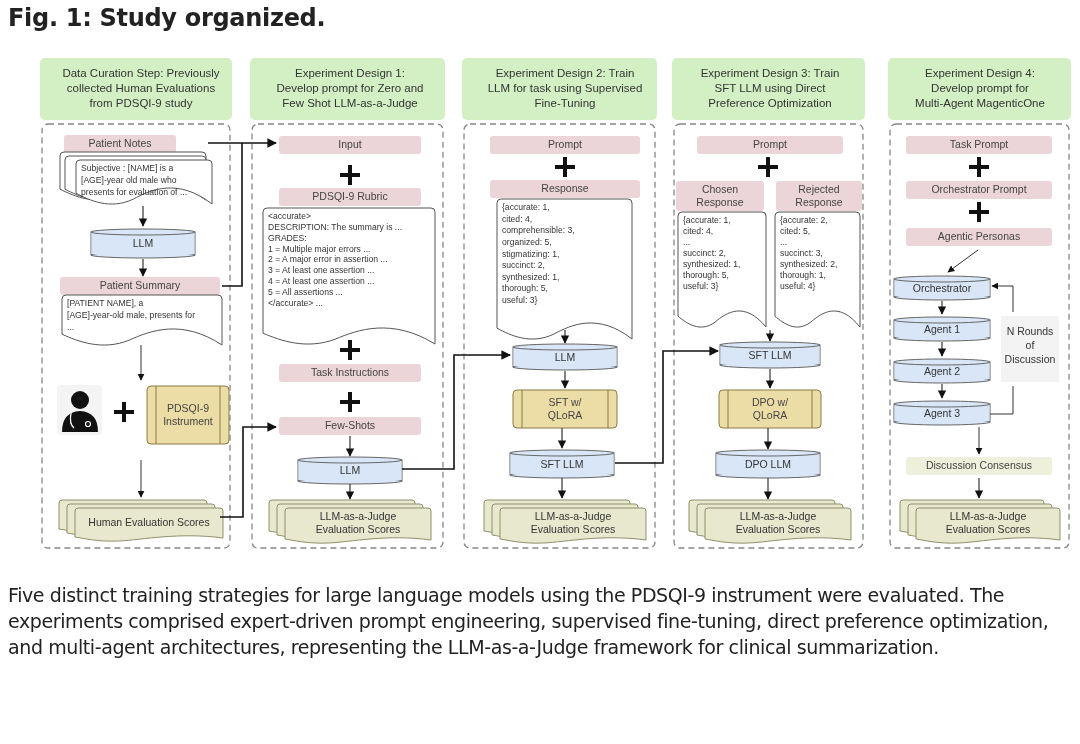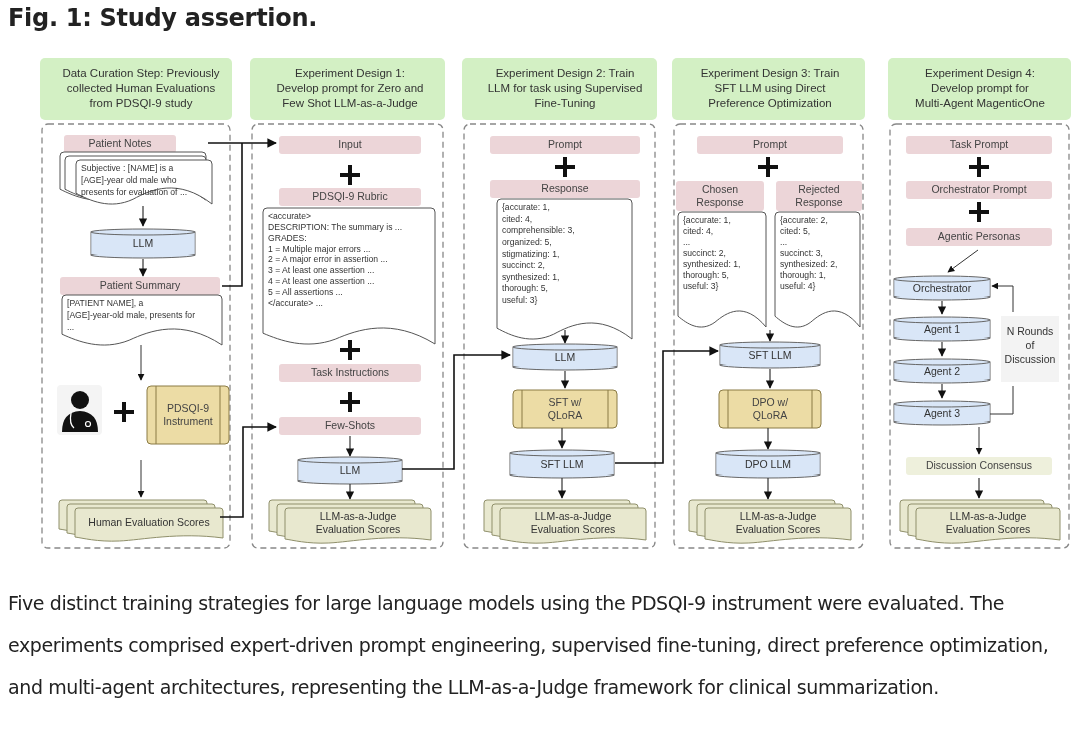--- a/index.html
+++ b/index.html
@@ -1,25 +1,25 @@
 <!DOCTYPE html>
 <html><head>
 <meta charset="utf-8">
 <style>
   html, body { margin:0; padding:0; background:#ffffff; }
   body { width:1080px; height:744px; position:relative; overflow:hidden; font-family:"DejaVu Sans", sans-serif; color:#1a1a1a; }
   .fig-title { position:absolute; left:8px; top:4px; font-family:"DejaVu Sans", sans-serif; font-weight:bold; font-size:24px; color:#222; letter-spacing:-0.3px; }
   .diagram { position:absolute; left:0; top:0; width:1080px; height:560px; }
-  .caption { position:absolute; left:8px; top:582px; width:1060px; font-family:"DejaVu Sans", sans-serif; font-size:19px; line-height:42px; color:#222; letter-spacing:-0.4px; }
+  .caption { position:absolute; left:8px; top:582px; width:1060px; font-family:"DejaVu Sans", sans-serif; font-size:19px; line-height:26px; color:#222; letter-spacing:-0.4px; }
   svg text { font-family:"Liberation Sans", sans-serif; }
 </style>
 </head>
 <body>
 
-<div class="fig-title">Fig. 1: Study assertion.</div>
+<div class="fig-title">Fig. 1: Study organized.</div>
 
 <svg class="diagram" xmlns="http://www.w3.org/2000/svg" width="1080" height="560" viewBox="0 0 1080 560">
   <defs>
     <marker id="arrowhead" viewBox="0 0 10 10" refX="9" refY="5" markerWidth="7" markerHeight="7" orient="auto">
       <path d="M0,0 L10,5 L0,10 z" fill="#111"></path>
     </marker>
     <marker id="arrowheadBig" viewBox="0 0 10 10" refX="9" refY="5" markerWidth="6" markerHeight="6" orient="auto">
       <path d="M0,0 L10,5 L0,10 z" fill="#111"></path>
     </marker>
   </defs>

